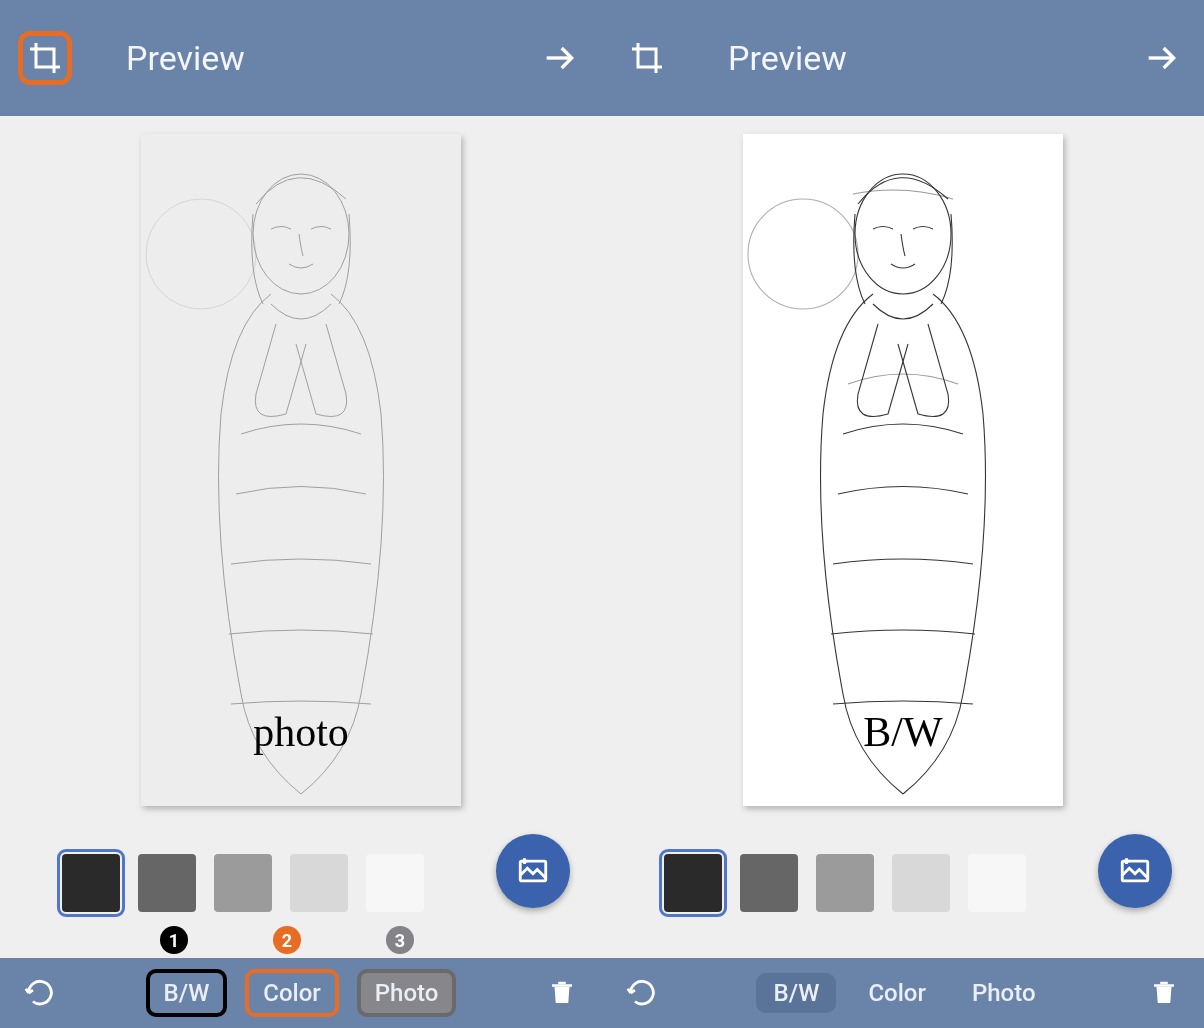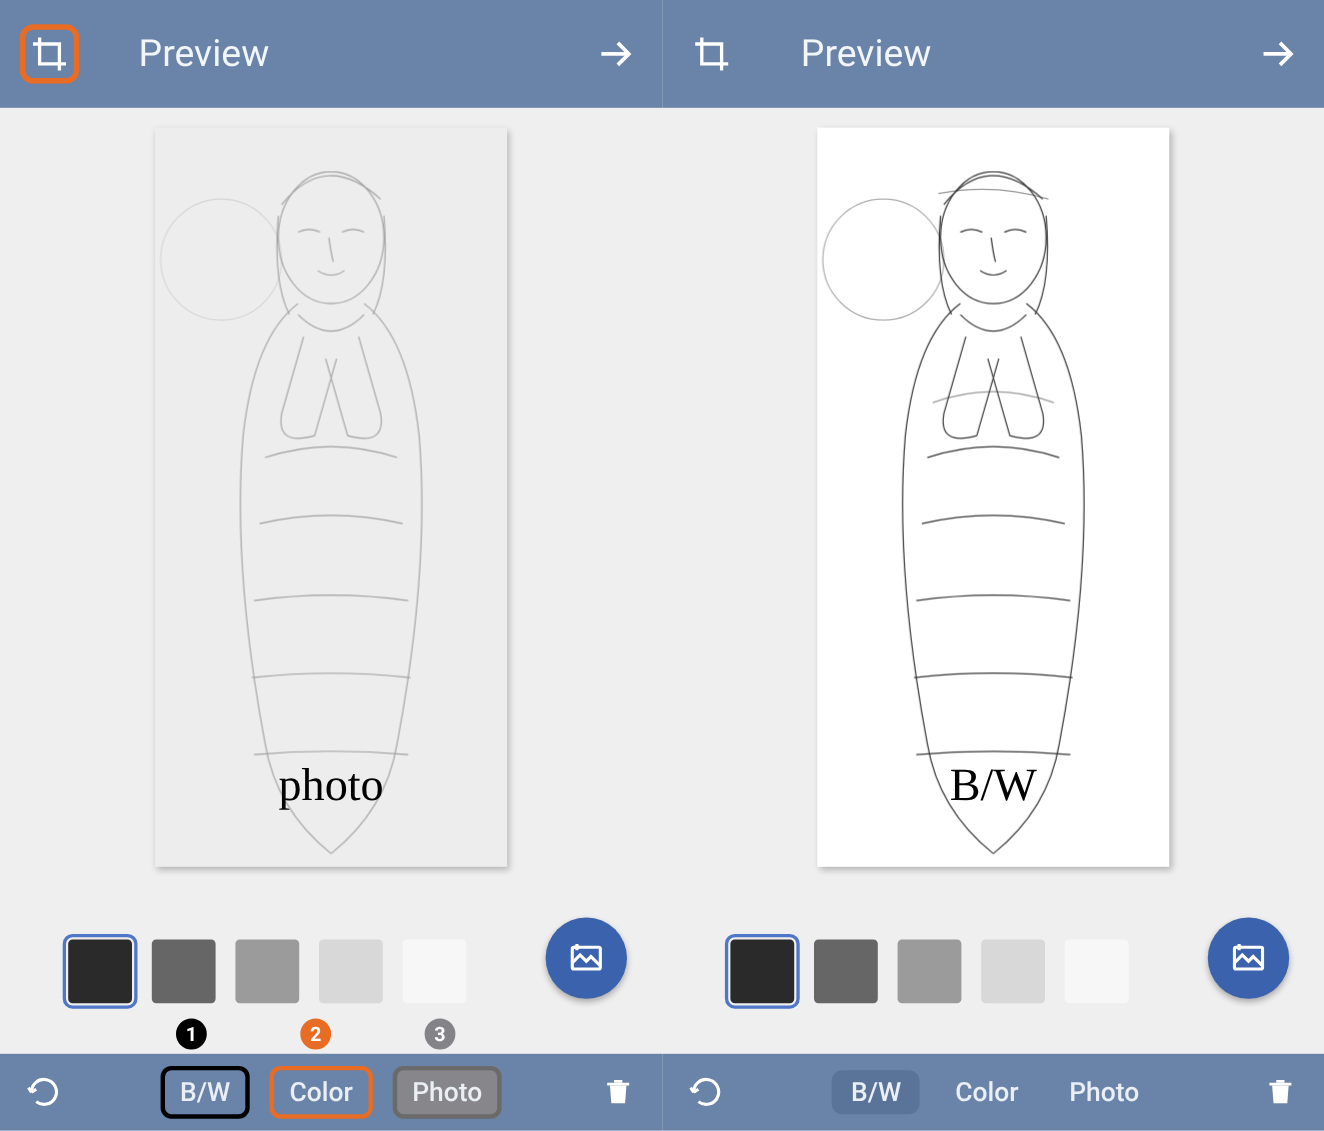--- a/index.html
+++ b/index.html
@@ -13,21 +13,21 @@
   .pane {
     width: 602px;
     height: 1028px;
     display: flex;
     flex-direction: column;
     position: relative;
     background: #efefef;
   }
   
   .topbar {
-    height: 98px;
+    height: 116px;
     background: #6a83a8;
     display: flex;
     align-items: center;
     padding: 0 18px;
     color: #fff;
   }
   .topbar .crop-btn {
     width: 54px;
     height: 54px;
     display: flex;

